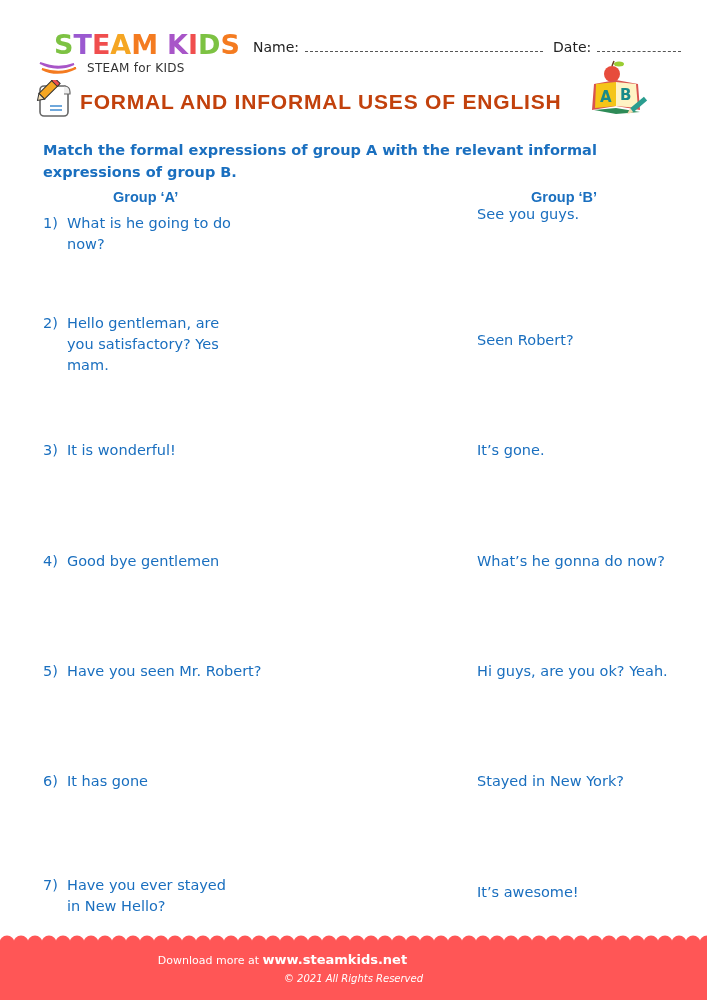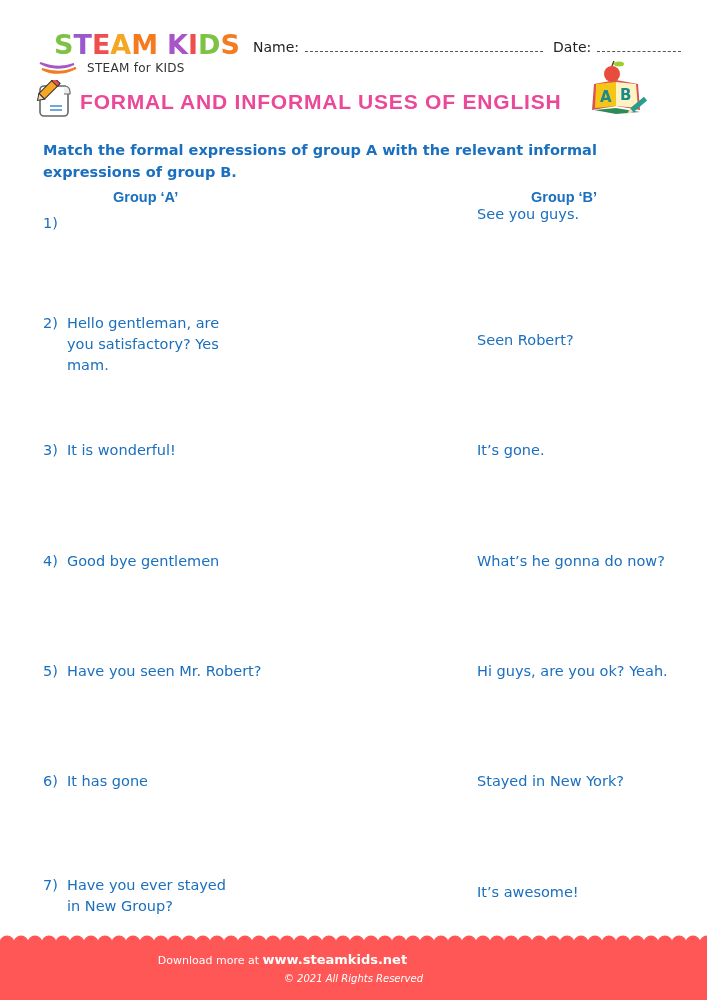--- a/index.html
+++ b/index.html
@@ -27,21 +27,21 @@
       font-family: "DejaVu Sans", sans-serif; font-size: 14px; color: #222;
       white-space: nowrap; display: flex; align-items: baseline;
     }
     .dots { display: inline-block; border-bottom: 1px dashed #555; height: 12px; margin-left: 6px; margin-right: 10px; }
 
     .title-row { position: absolute; top: 80px; left: 34px; width: 650px; height: 45px; }
     .title-icon-left { position: absolute; left: 0; top: 0; }
     .title-text {
       position: absolute; left: 46px; top: 10px;
       font-family: "Liberation Sans", sans-serif; font-weight: bold; font-size: 21px;
-      color: #ec4899; letter-spacing: 0.8px; white-space: nowrap;
+      color: #c2410c; letter-spacing: 0.8px; white-space: nowrap;
     }
     .title-icon-right { position: absolute; left: 552px; top: -20px; }
 
     .instructions {
       position: absolute; left: 43px; top: 139px; width: 640px;
       font-family: "DejaVu Sans", sans-serif; font-weight: bold; font-size: 14.5px;
       line-height: 22px; color: #1a6fbf;
     }
     .group-head {
       position: absolute; top: 189px;
@@ -122,20 +122,21 @@
   </svg>
 </div>
 
 <div class="instructions">Match the formal expressions of group A with the relevant informal expressions of group B.</div>
 
 <div class="group-head" style="left:113px">Group ‘A’</div>
 <div class="group-head" style="left:531px">Group ‘B’</div>
 
 <div class="item item-a" style="top:213px">
   <span class="num">1)</span>
+  <span class="txt">What is he going to do now?</span>
 </div>
 <div class="item item-a" style="top:313px">
   <span class="num">2)</span>
   <span class="txt">Hello gentleman, are you satisfactory? Yes mam.</span>
 </div>
 <div class="item item-a" style="top:440px">
   <span class="num">3)</span>
   <span class="txt">It is wonderful!</span>
 </div>
 <div class="item item-a" style="top:551px; width:260px">
@@ -145,21 +146,21 @@
 <div class="item item-a" style="top:661px; width:280px">
   <span class="num">5)</span>
   <span class="txt">Have you seen Mr. Robert?</span>
 </div>
 <div class="item item-a" style="top:771px">
   <span class="num">6)</span>
   <span class="txt">It has gone</span>
 </div>
 <div class="item item-a" style="top:875px">
   <span class="num">7)</span>
-  <span class="txt">Have you ever stayed in New Group?</span>
+  <span class="txt">Have you ever stayed in New Hello?</span>
 </div>
 
 <div class="item item-b" style="top:204px">See you guys.</div>
 <div class="item item-b" style="top:330px">Seen Robert?</div>
 <div class="item item-b" style="top:440px">It’s gone.</div>
 <div class="item item-b" style="top:551px">What’s he gonna do now?</div>
 <div class="item item-b" style="top:661px">Hi guys, are you ok? Yeah.</div>
 <div class="item item-b" style="top:771px">Stayed in New York?</div>
 <div class="item item-b" style="top:882px">It’s awesome!</div>
 

